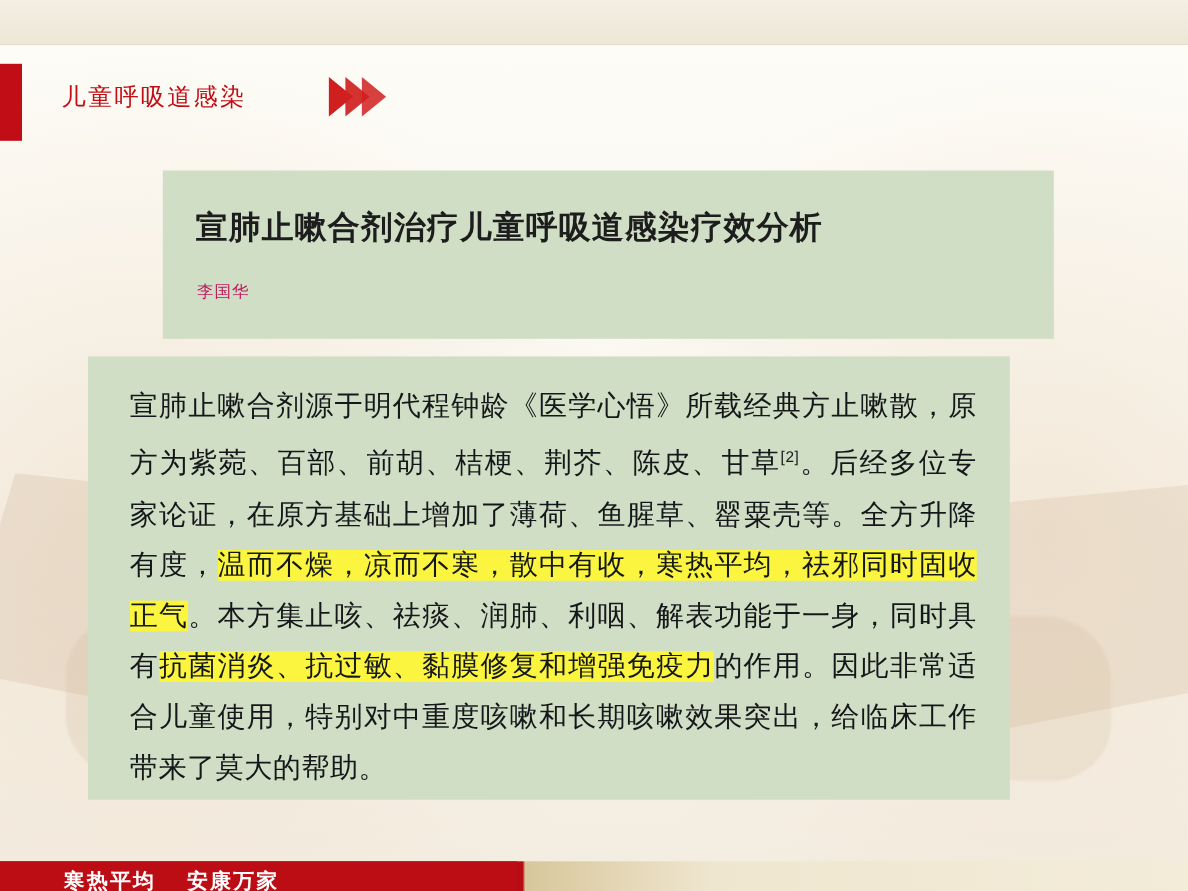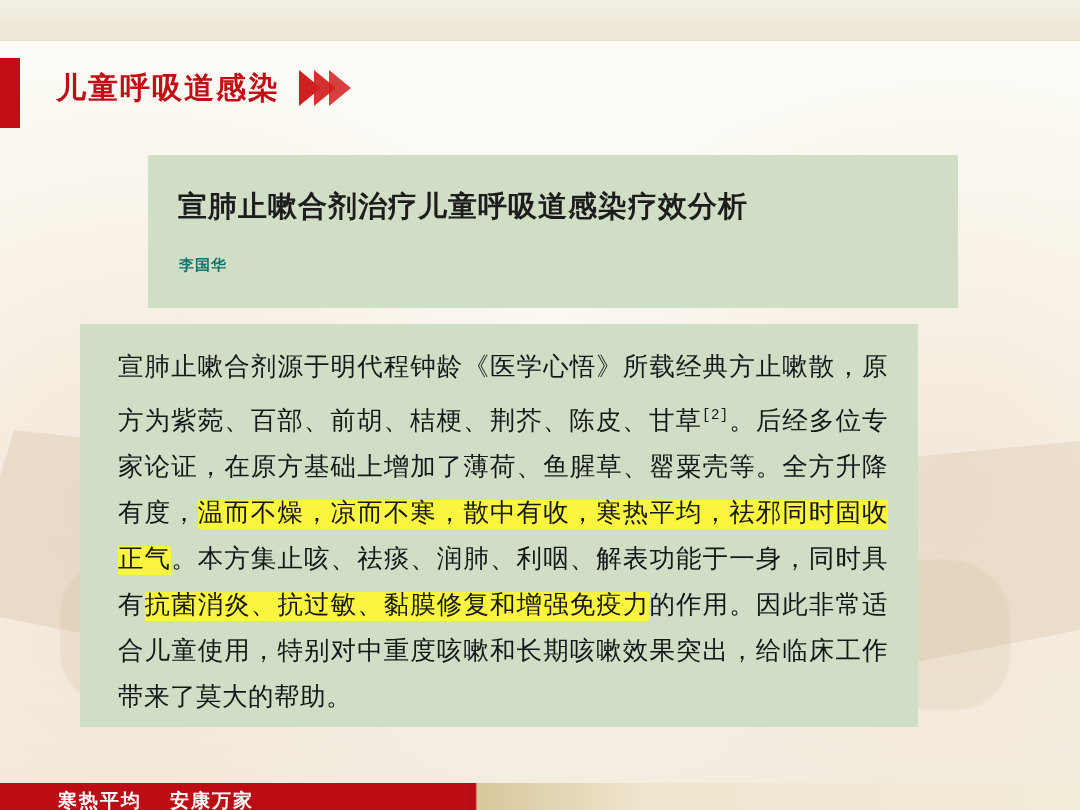--- a/index.html
+++ b/index.html
@@ -81,22 +81,22 @@
     top: 58px;
     width: 20px;
     height: 70px;
     background: #c10d15;
   }
 
   .slide-title {
     position: absolute;
     left: 56px;
     top: 68px;
-    font-size: 30px;
-    font-weight: bold;
+    font-size: 22px;
+    font-weight: normal;
     color: #c10d15;
     letter-spacing: 2px;
     line-height: 40px;
     white-space: nowrap;
   }
 
   .chevrons {
     position: absolute;
     left: 306px;
     top: 70px;
@@ -133,41 +133,40 @@
     color: #1d1d1d;
     letter-spacing: 1px;
     font-family: "DejaVu Sans", sans-serif;
     white-space: nowrap;
   }
   .article-author {
     position: absolute;
     left: 31px;
     top: 101px;
     font-size: 15px;
-    color: #0f766e;
+    color: #be185d;
     font-family: "DejaVu Sans", sans-serif;
     letter-spacing: 1px;
-    font-weight: bold;
   }
 
   
   .article-body {
     position: absolute;
     left: 80px;
     top: 324px;
     width: 838px;
     height: 403px;
     background: #cfdec4;
   }
   .body-text {
     position: absolute;
     left: 38px;
     top: 22px;
     width: 770px;
-    font-family: Liberation Mono, monospace;
+    font-family: Liberation Sans, sans-serif;
     font-size: 25.5px;
     line-height: 46px;
     color: #15181a;
     text-align: justify;
     letter-spacing: 0.5px;
   }
   .body-text .hl {
     background: #fbf53f;
   }
   .body-text .sup {

